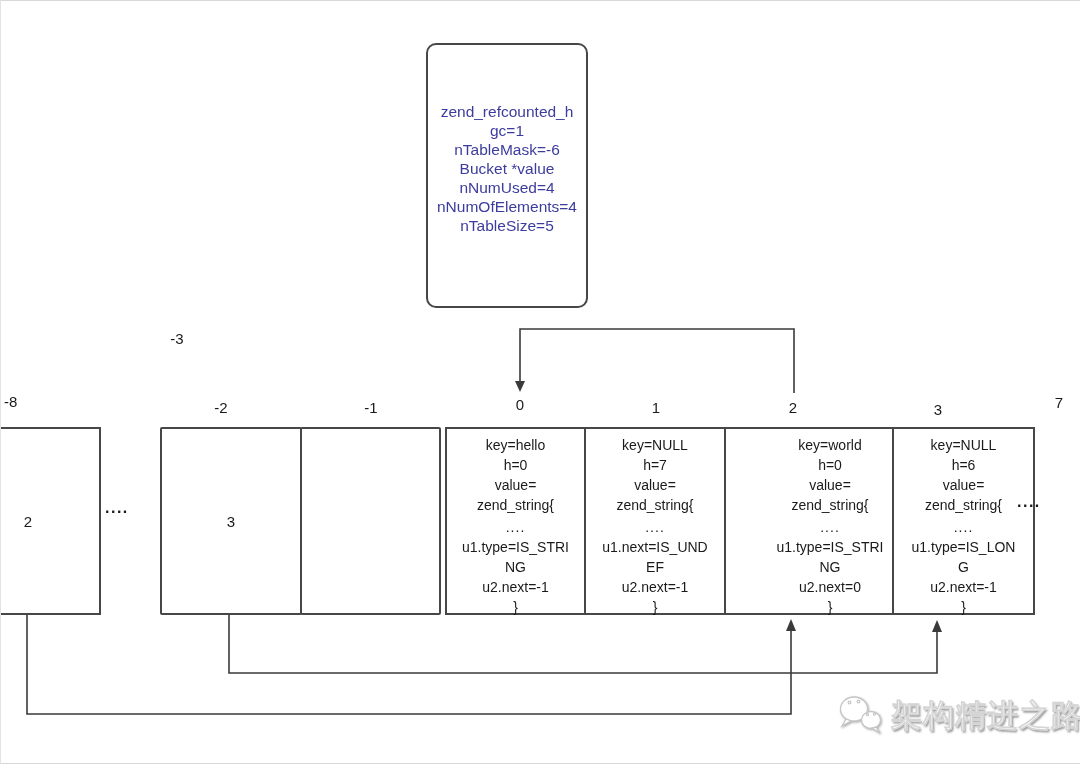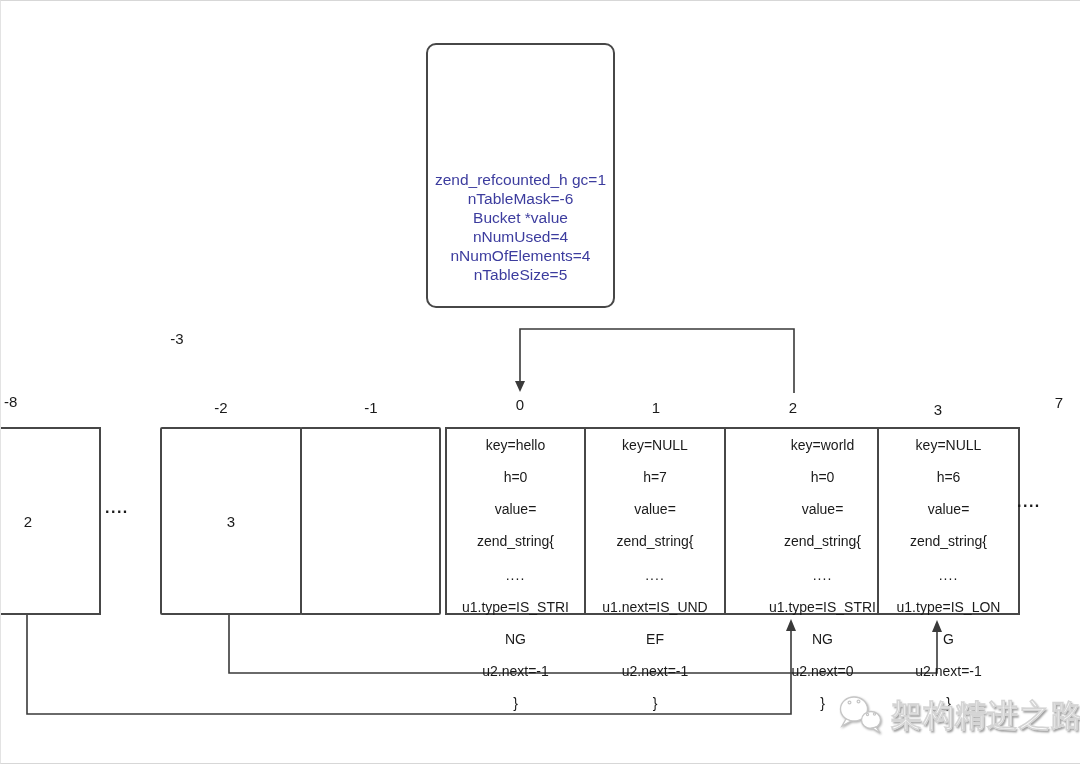--- a/index.html
+++ b/index.html
@@ -10,23 +10,23 @@
   }
   html,body{margin:0;padding:0;background:#fff;}
   body{font-family:"Liberation Sans","DejaVu Sans",sans-serif;color:var(--ink);}
   #stage{
     position:relative;width:1080px;height:764px;background:#fff;overflow:hidden;
     border-top:1px solid #d7d7d7;border-bottom:1px solid #d7d7d7;border-left:1px solid #e3e3e3;
     box-sizing:border-box;
   }
   
   .header-box{
-    position:absolute;left:425px;top:42px;width:189px;height:265px;
+    position:absolute;left:425px;top:42px;width:162px;height:265px;
     border:2px solid var(--box-border);border-radius:10px;box-sizing:border-box;
-    display:flex;flex-direction:column;justify-content:flex-end;
+    display:flex;flex-direction:column;justify-content:center;
     padding:8px 6px 22px 6px;
     text-align:center;color:var(--blue-text);
     font-size:15.5px;line-height:19px;
   }
   .header-box .entry{white-space:normal;}
   
   svg.wires{position:absolute;left:0;top:0;pointer-events:none;}
   svg.wires path{stroke:var(--line);stroke-width:1.6;fill:none;}
   svg.wires polygon{fill:var(--line);stroke:none;}
   
@@ -41,25 +41,25 @@
     position:absolute;left:-46px;top:426px;width:146px;
     display:flex;align-items:center;justify-content:center;font-size:15px;
   }
   .row-bc{position:absolute;left:159px;top:426px;display:flex;}
   .row-bc .cellbox{border-radius:2px;}
   .slot-b{width:142px;display:flex;align-items:center;justify-content:center;font-size:15px;}
   .slot-c{width:141px;margin-left:-2px;}
   .row-buckets{position:absolute;left:444px;top:426px;display:flex;}
   .bucket{
     display:flex;flex-direction:column;align-items:center;
-    padding-top:6px;font-size:14px;line-height:20px;text-align:center;gap:12px;
+    padding-top:6px;font-size:14px;line-height:20px;text-align:center;
   }
   .bucket.b0{width:141px;}
   .bucket.b1{width:142px;margin-left:-2px;}
-  .bucket.b2{width:155px;margin-left:-2px;padding-left:42px;}
+  .bucket.b2{width:170px;margin-left:-2px;padding-left:42px;}
   .bucket.b3{width:143px;margin-left:-2px;}
   .bucket .ln{white-space:nowrap;}
   .bucket .ln.dots{margin-top:2px;letter-spacing:1px;}
   
   .dots-float{position:absolute;font-size:16px;font-weight:bold;letter-spacing:1.5px;color:var(--ink);}
   
   .watermark{
     position:absolute;left:836px;top:692px;display:flex;align-items:center;gap:6px;
   }
   .watermark .wm-text{

